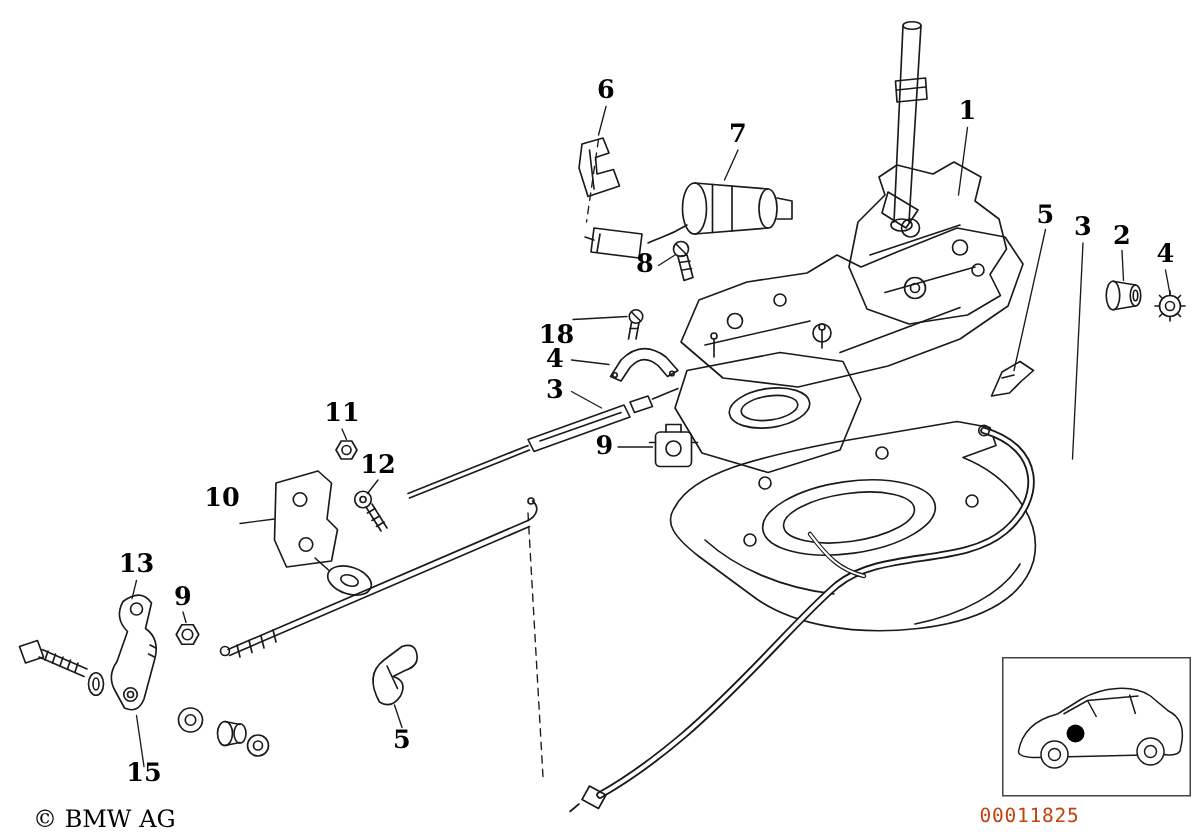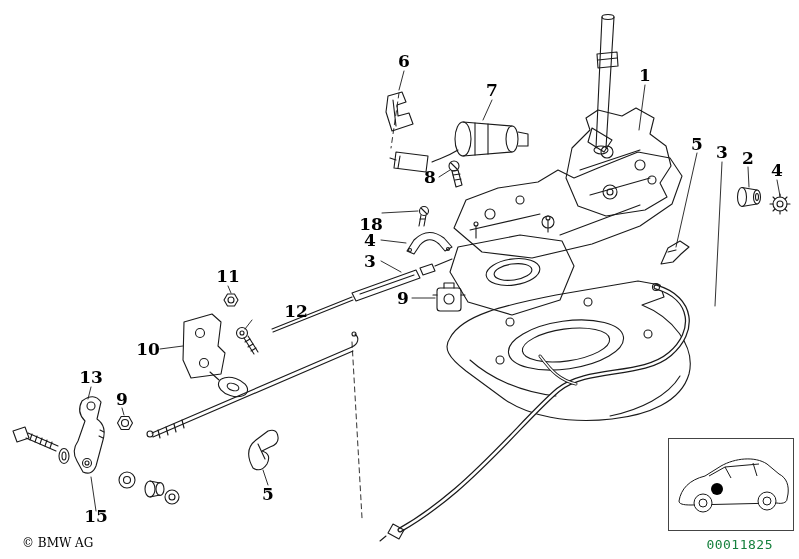--- a/index.html
+++ b/index.html
@@ -9,32 +9,32 @@
   }
   .canvas { position:relative; width:799px; height:559px; background:#fff; }
   svg.drawing { position:absolute; left:0; top:0; }
   .part-label {
     position:absolute; transform:translate(-50%,-50%);
     font-family:"DejaVu Serif", serif; font-weight:bold;
     font-size:17px; color:#000; line-height:1; cursor:pointer;
     user-select:none; z-index:3;
   }
   .copyright {
-    position:absolute; left:22px; top:536px; font-size:12px; color:#000;
+    position:absolute; left:22px; top:536px; font-size:16px; color:#000;
     font-family:"DejaVu Serif", serif;
     text-align:right;
   }
   .thumb-box {
     position:absolute; left:668px; top:438px; width:126px; height:93px;
     border:1px solid #444; box-sizing:border-box; background:#fff; z-index:2;
   }
   .diagram-number {
-    position:absolute; left:653px; top:537px; width:120px; text-align:right;
+    position:absolute; left:653px; top:537px; width:120px; text-align:left;
     font-family:"DejaVu Sans Mono", monospace; font-size:13px;
-    letter-spacing:0.5px; color:#15803d;
+    letter-spacing:0.5px; color:#c2410c;
   }
 </style>
 </head>
 <body>
 
 <div class="canvas">
 
   <svg class="drawing" width="799" height="559" viewBox="0 0 799 559" fill="none" stroke="#1a1a1a" stroke-width="1.1" stroke-linecap="round" stroke-linejoin="round">
 
     <g>
@@ -293,23 +293,23 @@
   <div class="part-label" style="left:645px; top:75px;">1</div>
   <div class="part-label" style="left:748px; top:158px;">2</div>
   <div class="part-label" style="left:722px; top:152px;">3</div>
   <div class="part-label" style="left:777px; top:170px;">4</div>
   <div class="part-label" style="left:697px; top:144px;">5</div>
   <div class="part-label" style="left:268px; top:494px;">5</div>
   <div class="part-label" style="left:404px; top:61px;">6</div>
   <div class="part-label" style="left:492px; top:90px;">7</div>
   <div class="part-label" style="left:430px; top:177px;">8</div>
   <div class="part-label" style="left:403px; top:298px;">9</div>
-  <div class="part-label" style="left:148px; top:349px;">10</div>
+  <div class="part-label" style="left:148px; top:333px;">10</div>
   <div class="part-label" style="left:228px; top:276px;">11</div>
-  <div class="part-label" style="left:252px; top:311px;margin-left:44px;">12</div>
+  <div class="part-label" style="left:252px; top:311px;">12</div>
   <div class="part-label" style="left:91px;  top:377px;">13</div>
   <div class="part-label" style="left:122px; top:399px;">9</div>
   <div class="part-label" style="left:96px;  top:516px;">15</div>
   <div class="part-label" style="left:370px; top:261px;">3</div>
   <div class="part-label" style="left:370px; top:240px;">4</div>
   <div class="part-label" style="left:371px; top:224px;">18</div>
 
   <div class="copyright">© BMW AG</div>
 
   <div class="thumb-box">

